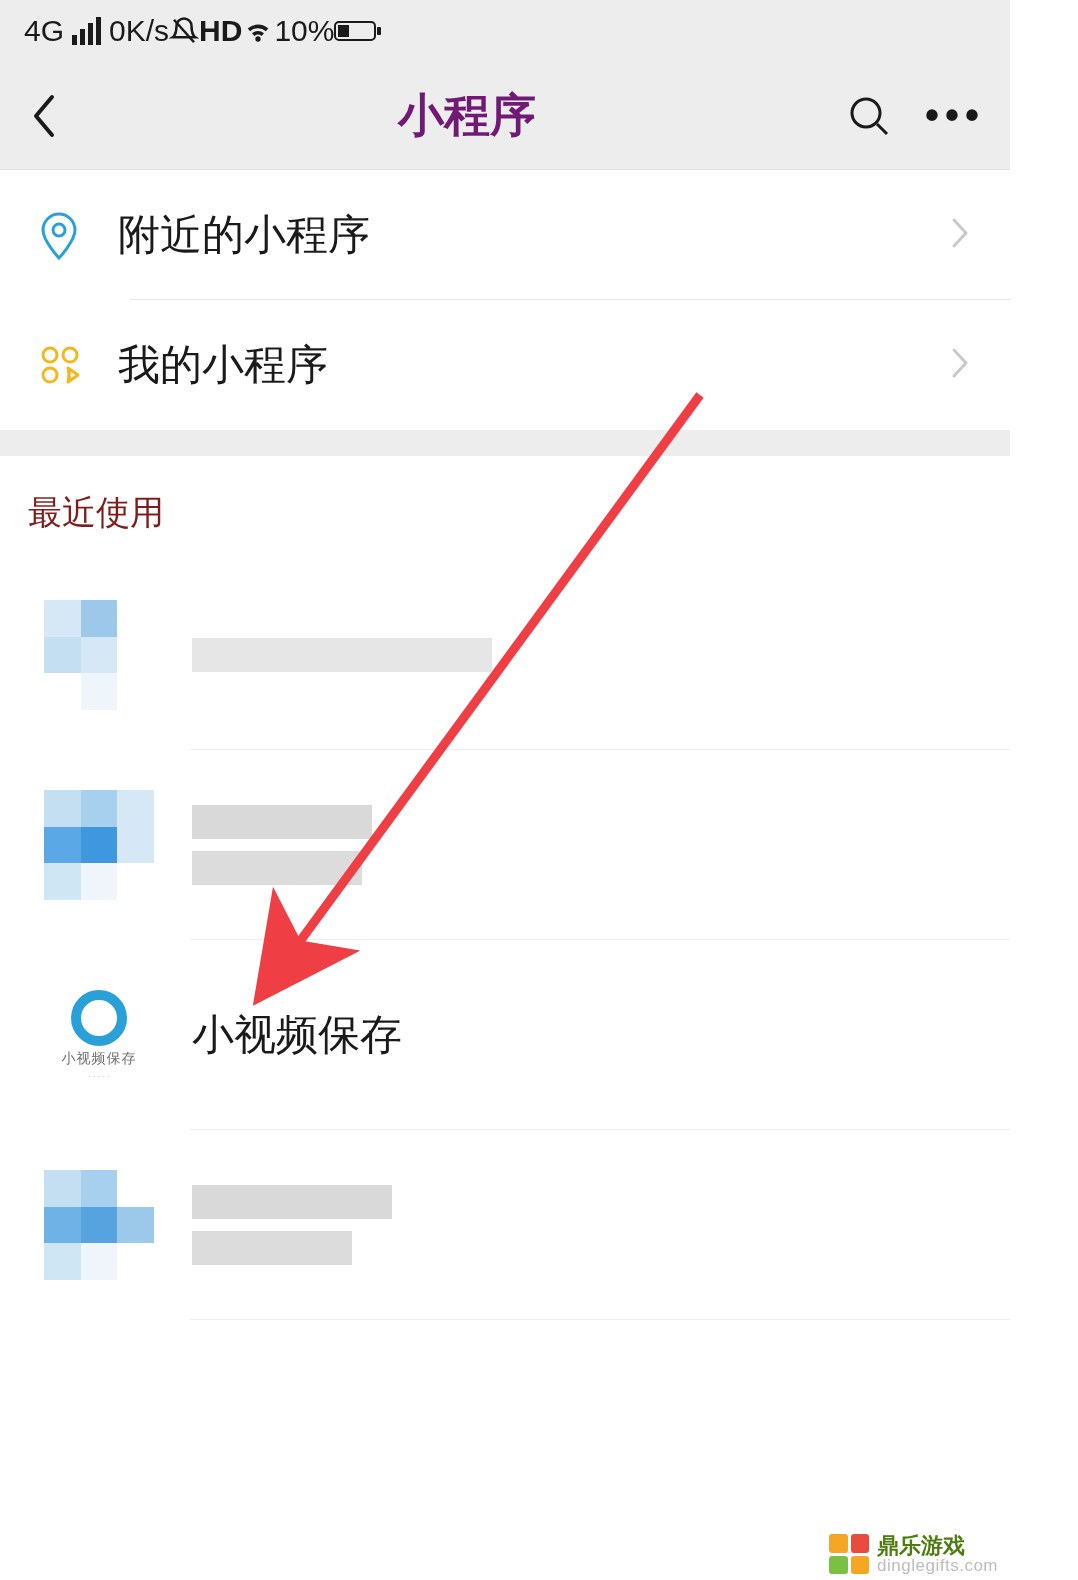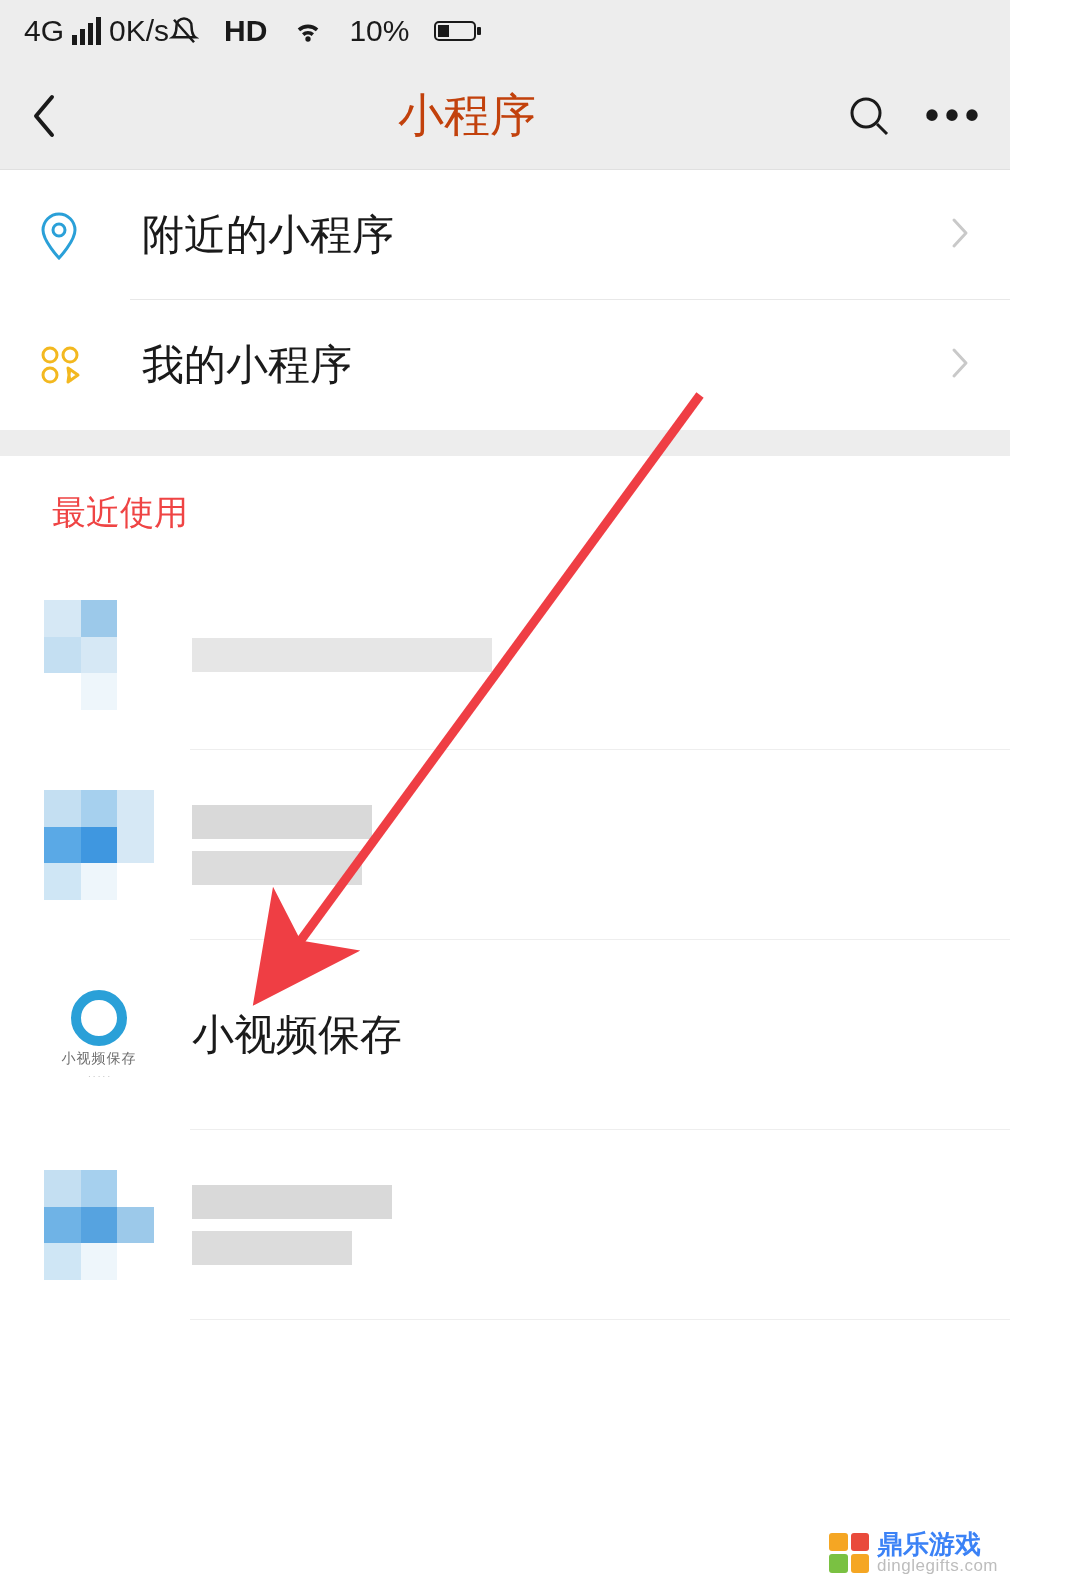--- a/index.html
+++ b/index.html
@@ -3,49 +3,49 @@
 <meta charset="utf-8">
 <style>
   * { box-sizing: border-box; margin: 0; padding: 0; }
   html, body { width: 1078px; height: 1580px; font-family: -apple-system, "PingFang SC", "Microsoft YaHei", sans-serif; background: #fff; color: #1a1a1a; }
   .screen { width: 1010px; height: 1580px; position: relative; background: #fff; overflow: hidden; }
 
   
   .statusbar { height: 62px; background: #ededed; display: flex; align-items: center; padding: 0 24px; font-size: 30px; color: #1a1a1a; font-weight: 500; }
   .sb-left { display: flex; align-items: center; gap: 8px; }
   .sb-center { flex: 1; text-align: center; font-size: 32px; letter-spacing: 1px; }
-  .sb-right { display: flex; align-items: center; gap: 25px; }
+  .sb-right { display: flex; align-items: center; gap: 0; }
 
   .signal-bars { display: inline-flex; align-items: flex-end; gap: 3px; }
   .signal-bars span { width: 5px; background: #1a1a1a; display: inline-block; }
   .signal-bars span:nth-child(1){height:10px;} .signal-bars span:nth-child(2){height:16px;}
   .signal-bars span:nth-child(3){height:22px;} .signal-bars span:nth-child(4){height:28px;}
 
   .wifi-icon svg, .bell-icon svg, .battery-icon svg { display:block; }
 
   
   .header { height: 108px; background: #ededed; display: flex; align-items: center; padding: 0 30px; border-bottom: 1px solid #e0e0e0; }
   .back-btn { width: 60px; height: 60px; display:flex; align-items:center; justify-content:flex-start; }
-  .header-title { flex:1; text-align:center; font-size: 46px; font-weight: 400; color:#c2410c; }
+  .header-title { flex:1; text-align:center; font-size: 46px; font-weight: 700; color:#701a75; }
   .header-actions { display:flex; align-items:center; gap: 36px; }
   .icon-btn { width: 50px; height: 50px; display:flex; align-items:center; justify-content:center; }
   .more-dots { font-size: 40px; letter-spacing: 6px; color:#1a1a1a; font-weight:700; }
 
   
   .menu { background:#fff; }
   .menu-row { display:flex; align-items:center; height: 130px; padding: 0 40px 0 38px; position:relative; }
   .menu-row .icon-slot { width: 80px; display:flex; align-items:center; justify-content:flex-start; }
-  .menu-row .label { flex:1; font-size: 42px; color:#1a1a1a;margin-left:24px; }
+  .menu-row .label { flex:1; font-size: 42px; color:#1a1a1a; }
   .menu-row .chev { color:#c9c9c9; }
   .menu-row + .menu-row { }
   .menu-row .divider { position:absolute; left:130px; right:0; bottom:0; height:1px; background:#e8e8e8; }
   .section-gap { height: 26px; background:#ededed; }
 
   
-  .section-title { font-size: 34px; color:#ef4444; padding: 34px 40px 24px 52px; }
+  .section-title { font-size: 34px; color:#7f1d1d; padding: 34px 40px 24px 28px; }
   .list { background:#fff; }
   .list-row { display:flex; align-items:center; height: 190px; padding: 0 0 0 44px; position:relative; }
   .list-row .avatar { width: 110px; height: 110px; margin-right: 38px; flex-shrink:0; }
   .list-row .text-area { flex:1; display:flex; flex-direction:column; justify-content:center; gap:12px; }
   .list-row .row-divider { position:absolute; left:190px; right:0; bottom:0; height:1px; background:#eee; }
 
   
   .pixel { display:grid; grid-template-columns: repeat(3,1fr); grid-template-rows: repeat(3,1fr); width:110px; height:110px; }
   .pixel span { display:block; }
   .p1 span:nth-child(1){background:#d6e8f5;} .p1 span:nth-child(2){background:#9cc9ea;} .p1 span:nth-child(3){background:#fff;}
@@ -75,21 +75,21 @@
   .arrow { position:absolute; left:0; top:0; width:1078px; height:1580px; pointer-events:none; }
 
   
   .watermark { position:absolute; right:12px; bottom:6px; display:flex; align-items:center; gap:8px; font-family: "Microsoft YaHei", sans-serif; }
   .wm-logo { width:40px; height:40px; display:grid; grid-template-columns:1fr 1fr; grid-template-rows:1fr 1fr; gap:3px; }
   .wm-logo span:nth-child(1){background:#f5a623;border-radius:3px;}
   .wm-logo span:nth-child(2){background:#e94b3c;border-radius:3px;}
   .wm-logo span:nth-child(3){background:#7ac142;border-radius:3px;}
   .wm-logo span:nth-child(4){background:#f5a623;border-radius:3px;}
   .wm-text { display:flex; flex-direction:column; line-height:1; }
-  .wm-text .t1 { font-size:26px; font-weight:700; color:#3b82f6; }
+  .wm-text .t1 { font-size:22px; font-weight:700; color:#4d7c0f; }
   .wm-text .t2 { font-size:17px; color:#bdbdbd; letter-spacing:0.5px; }
 </style>
 </head>
 <body>
 
 <div class="screen">
 
   <div class="statusbar">
     <div class="sb-left">
       <span>4G</span>

